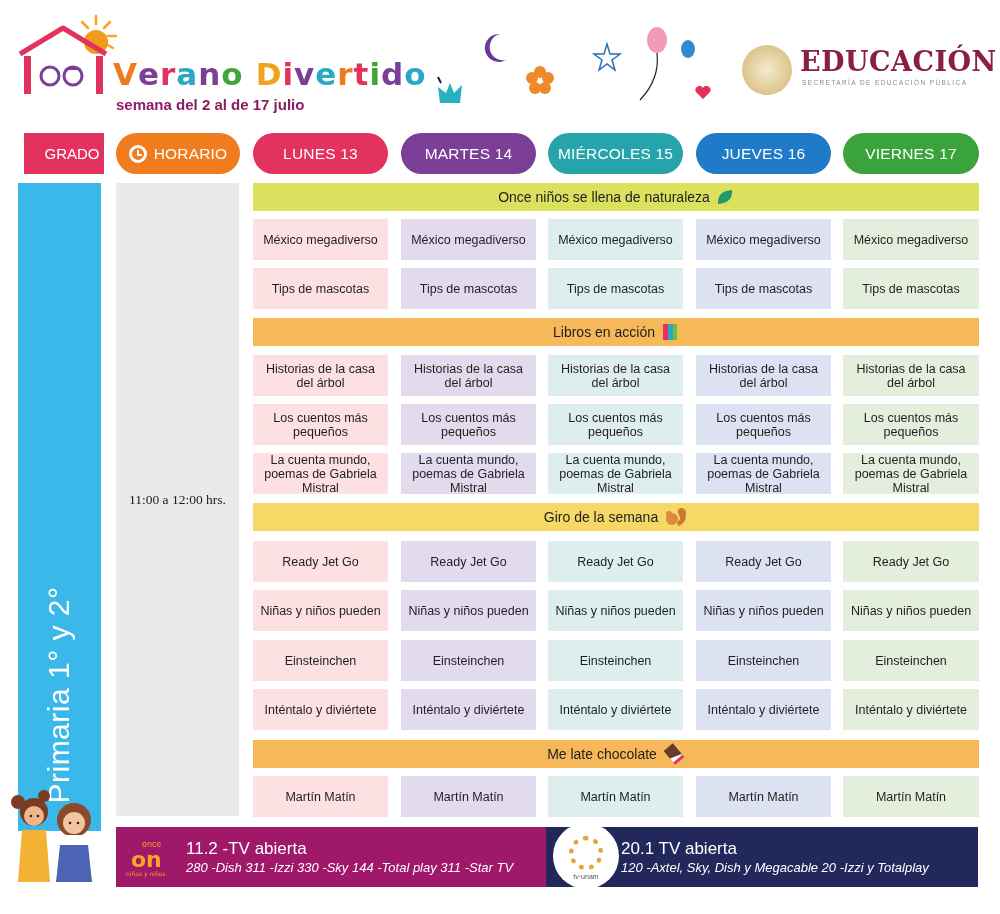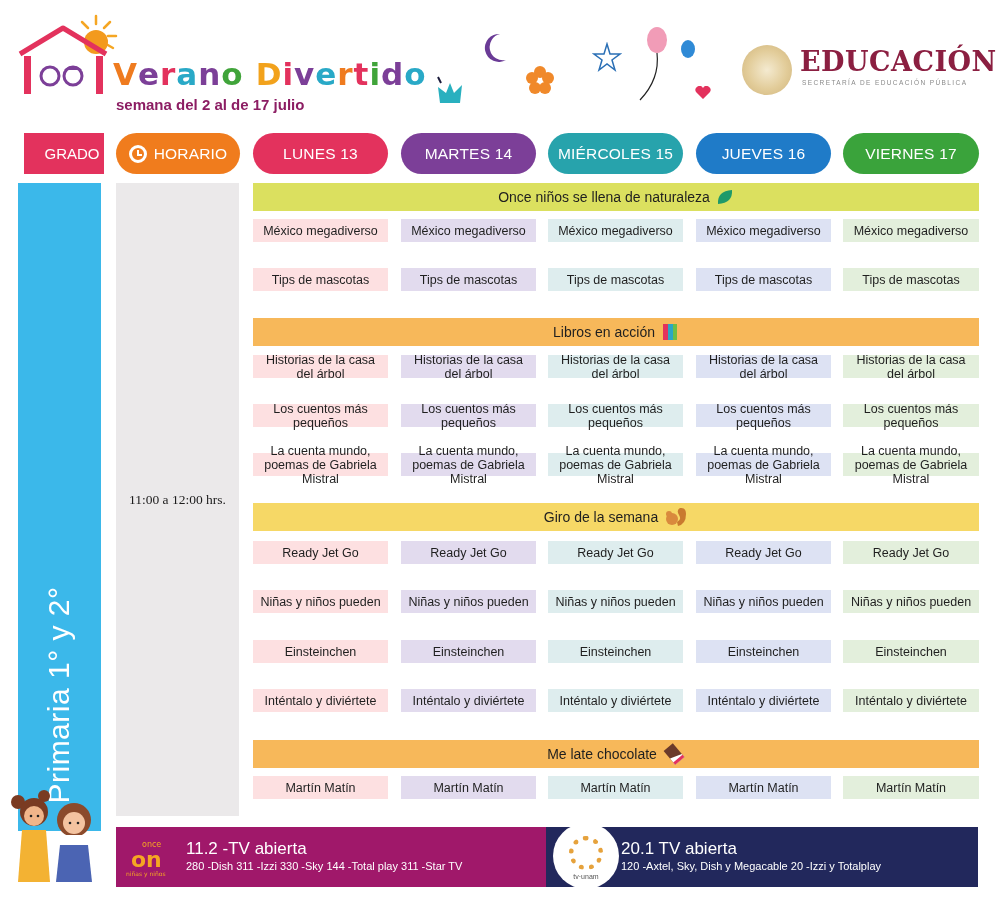--- a/index.html
+++ b/index.html
@@ -31,33 +31,33 @@
   .grado-col { left: 18px; top: 183px; width: 83px; height: 648px; background: #3bb8ea; }
   .grado-text { position: absolute; left: 41px; top: 512px; transform: translate(-50%, -50%) rotate(-90deg); color: #fff; font-size: 30px; white-space: nowrap; letter-spacing: 0.5px; }
   .horario-col { left: 116px; top: 183px; width: 123px; height: 633px; background: #ebe9ea; display: flex; align-items: center; justify-content: center; font-family: Liberation Serif, serif; }
   .horario-text { font-size: 13.5px; color: #1c1c1c; white-space: nowrap; }
 
   
   .banner { position: absolute; left: 253px; width: 726px; height: 28px; display: flex; align-items: center; justify-content: center; font-size: 14px; color: #1f1f1f; gap: 6px; }
   .banner .bicon { width: 18px; height: 18px; display: inline-block; }
 
   
-  .cell { position: absolute; height: 23px; display: flex; align-items: center; justify-content: center; text-align: center; font-size: 12.5px; line-height: 14px; color: #1f1f1f; padding: 0 4px; }
+  .cell { position: absolute; height: 41px; display: flex; align-items: center; justify-content: center; text-align: center; font-size: 12.5px; line-height: 14px; color: #1f1f1f; padding: 0 4px; }
   .c-mon { left: 253px; width: 135px; background: #fde0e1; }
   .c-tue { left: 401px; width: 135px; background: #e2dbee; }
   .c-wed { left: 548px; width: 135px; background: #deedee; }
   .c-thu { left: 696px; width: 135px; background: #dde2f3; }
   .c-fri { left: 843px; width: 136px; background: #e3efdc; }
 
   
   .footer-left { left: 116px; top: 827px; width: 430px; height: 60px; background: #a0186a; }
   .footer-right { left: 546px; top: 827px; width: 432px; height: 60px; background: #22285c; }
   .once-logo { left: 122px; top: 838px; width: 56px; height: 40px; }
   .footer-title { font-size: 17px; color: #fff; white-space: nowrap; }
-  .footer-sub { font-size: 11px; color: #fff; white-space: nowrap; }
+  .footer-sub { font-size: 13px; color: #fff; white-space: nowrap; font-style: italic; }
   .tvunam-circle { left: 553px; top: 823px; width: 66px; height: 66px; border-radius: 50%; background: #ffffff; display: flex; flex-direction: column; align-items: center; justify-content: center; }
   .sun-ring { width: 34px; height: 34px; border-radius: 50%; border: 5px dotted #e6a23c; margin-top: 4px; }
   .tvunam-label { font-size: 7px; color: #555; margin-top: 3px; }
 
   
   .kids { left: 4px; top: 790px; width: 105px; height: 100px; }
 </style>
 </head>
 <body>
 

